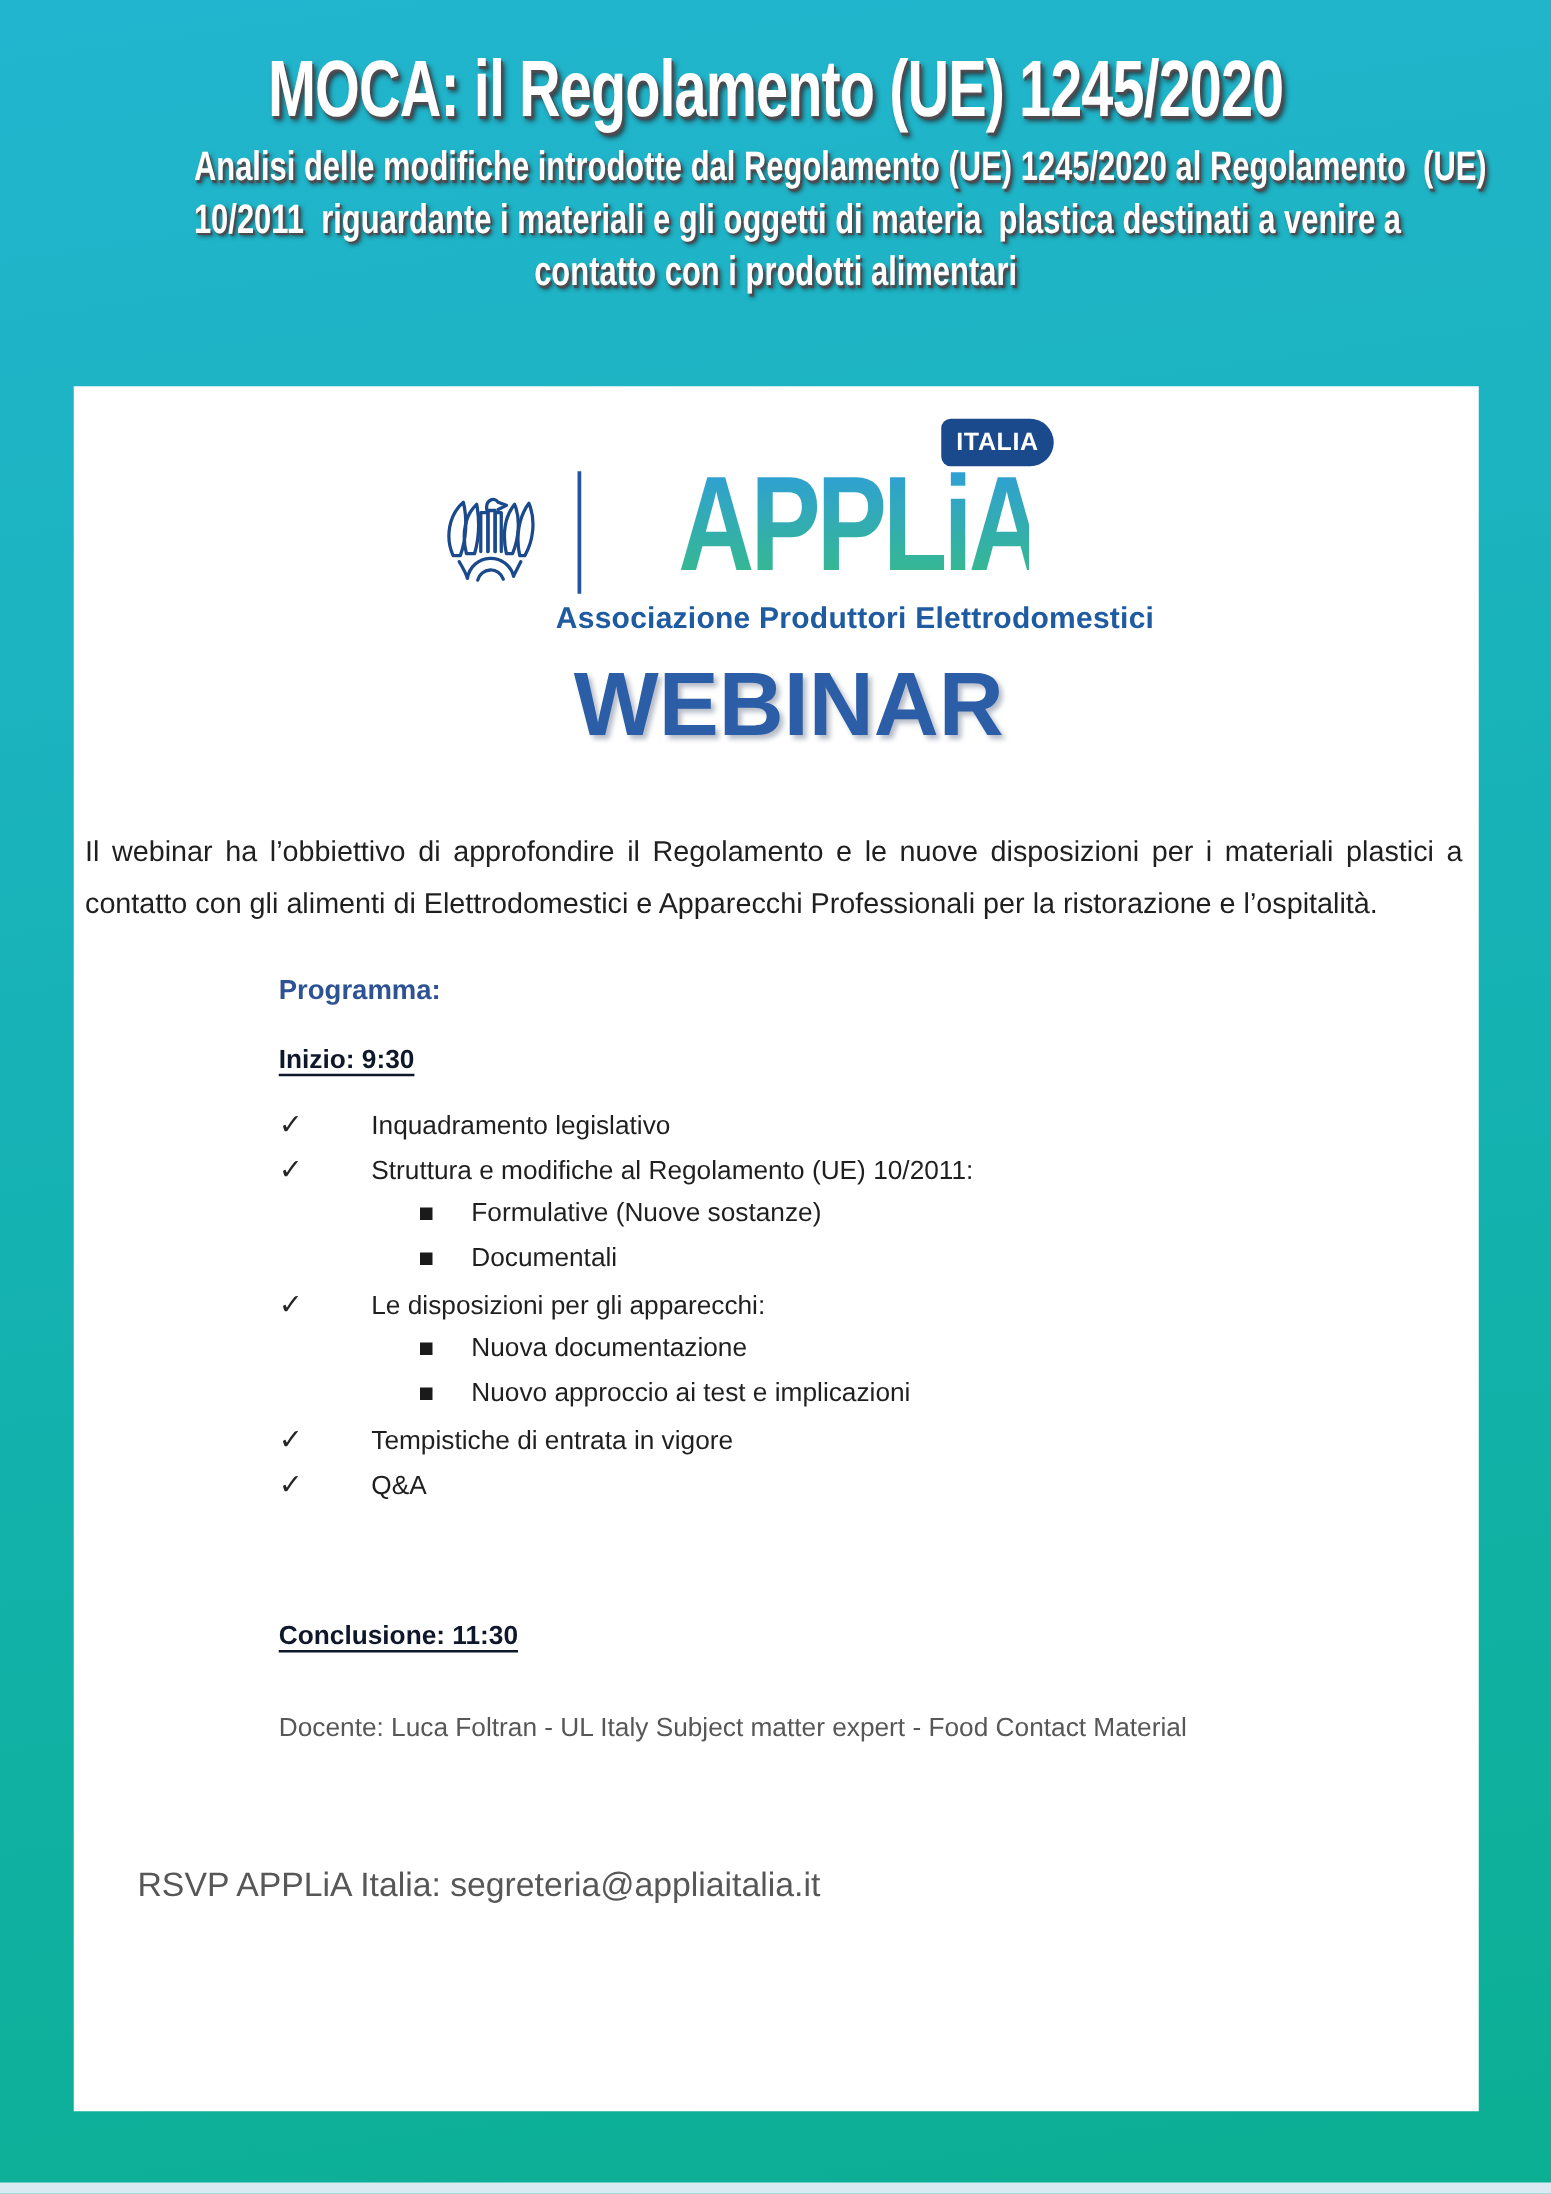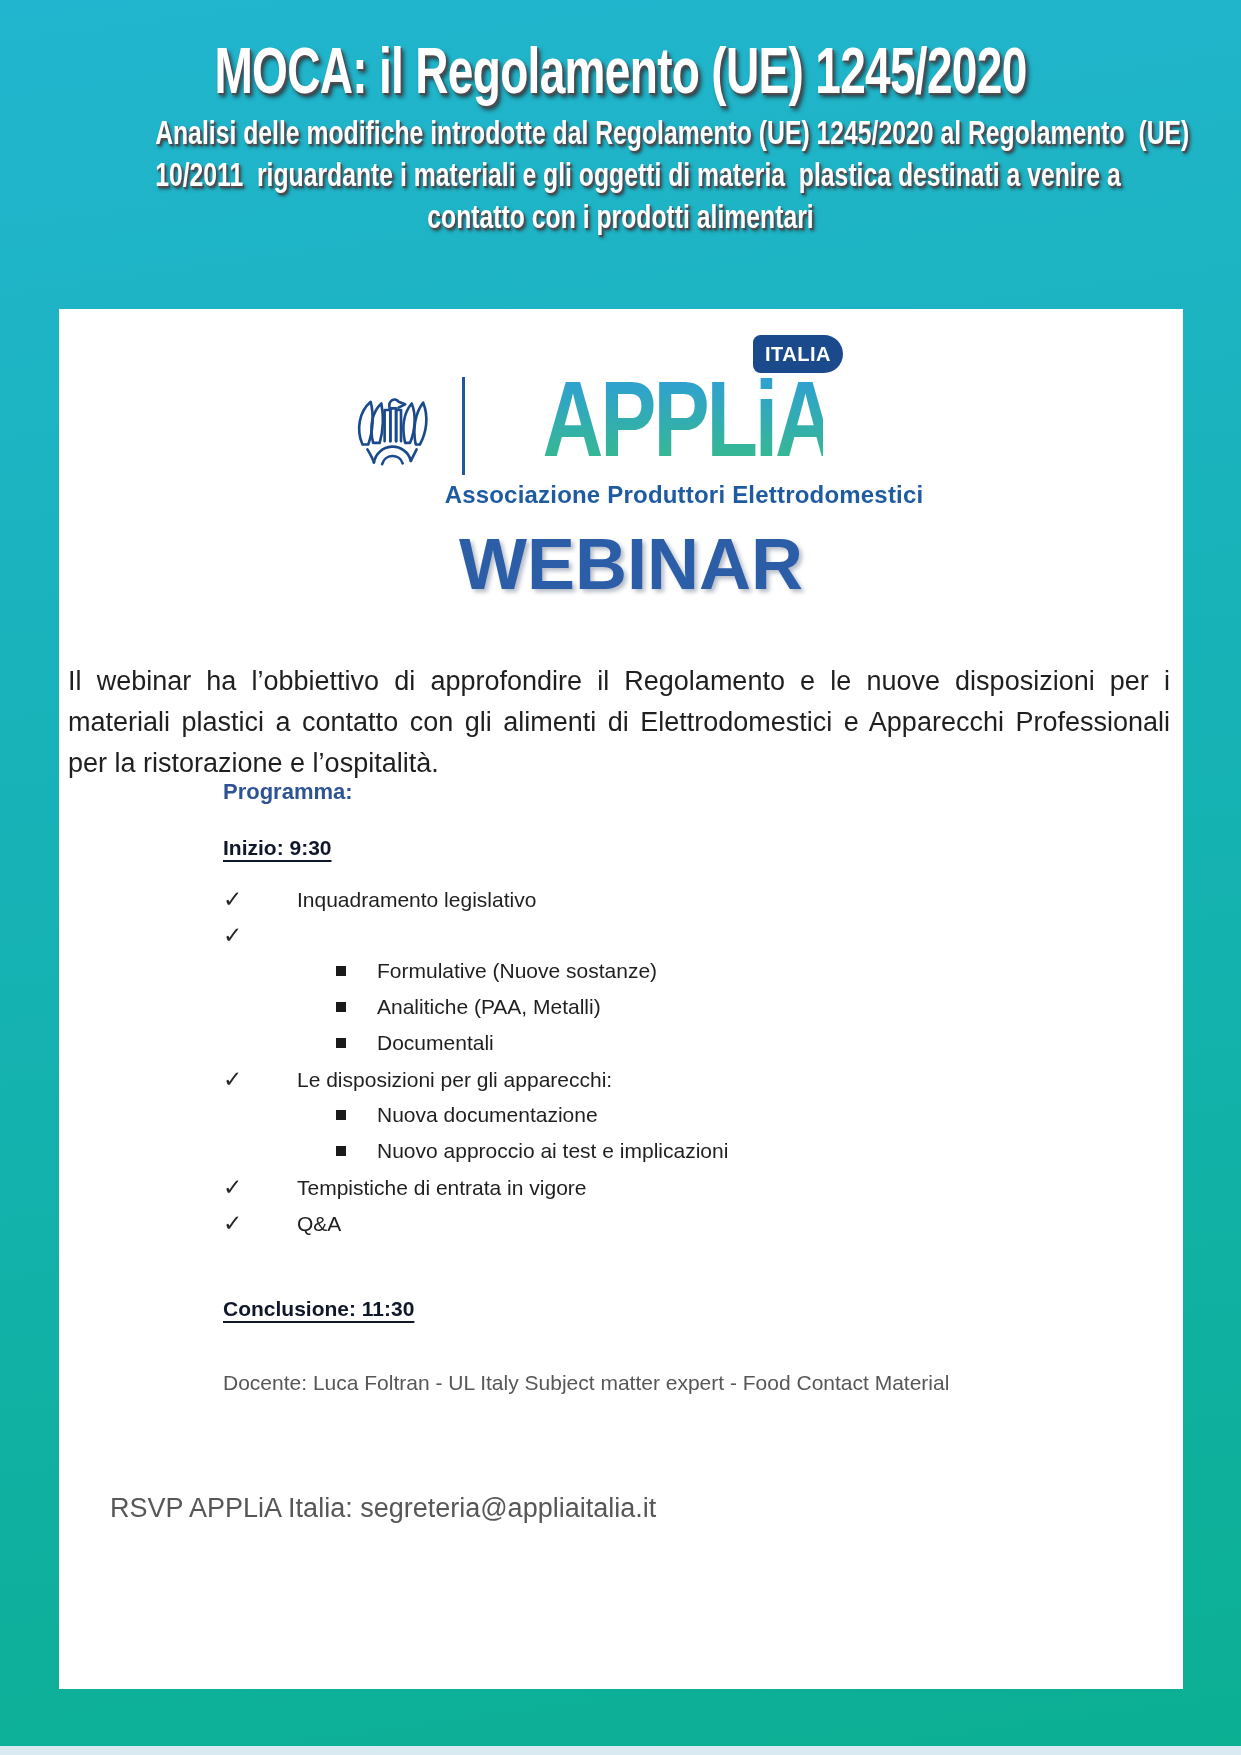--- a/index.html
+++ b/index.html
@@ -49,21 +49,21 @@
 
   .webinar{
     position:absolute;left:0;top:214px;width:100%;text-align:center;
     color:#2b5ea7;font-size:72px;font-weight:bold;letter-spacing:0px;
     text-shadow:3px 3px 4px rgba(90,105,130,.45);
     margin-left:10px;
   }
 
   .intro{
     position:absolute;left:9px;top:352px;width:1102px;
-    color:#1f1f1f;font-size:27px;line-height:41px;text-align:justify;
+    color:#1f1f1f;font-size:23px;line-height:41px;text-align:justify;
   }
 
   .prog-head{position:absolute;left:164px;top:470px;color:#2e5395;font-size:22px;font-weight:bold;}
   .time-line{color:#0f172a;font-size:21px;font-weight:bold;text-decoration:underline;text-underline-offset:5px;text-decoration-thickness:2px;}
   .inizio{position:absolute;left:164px;top:527px;}
   .conclusione{position:absolute;left:164px;top:988px;}
 
   .plist{position:absolute;left:0;top:572px;width:100%;}
   .pitem{height:36px;color:#1f1f1f;font-size:21px;line-height:36px;display:flex;align-items:baseline;}
   .pitem.lvl1{padding-left:164px;}
@@ -125,28 +125,25 @@
     <div class="prog-head">Programma:</div>
     <div class="time-line inizio">Inizio: 9:30</div>
 
     <div class="plist">
       <div class="pitem lvl1">
         <span class="chk">✓</span>
         <span>Inquadramento legislativo</span>
       </div>
       <div class="pitem lvl1">
         <span class="chk">✓</span>
+        <span>Struttura e modifiche al Regolamento (UE) 10/2011:</span>
       </div>
       <div class="pitem lvl2">
         <span class="sq"></span>
         <span>Formulative (Nuove sostanze)</span>
-      </div>
-      <div class="pitem lvl2">
-        <span class="sq"></span>
-        <span>Analitiche (PAA, Metalli)</span>
       </div>
       <div class="pitem lvl2">
         <span class="sq"></span>
         <span>Documentali</span>
       </div>
       <div class="pitem lvl1">
         <span class="chk">✓</span>
         <span>Le disposizioni per gli apparecchi:</span>
       </div>
       <div class="pitem lvl2">

